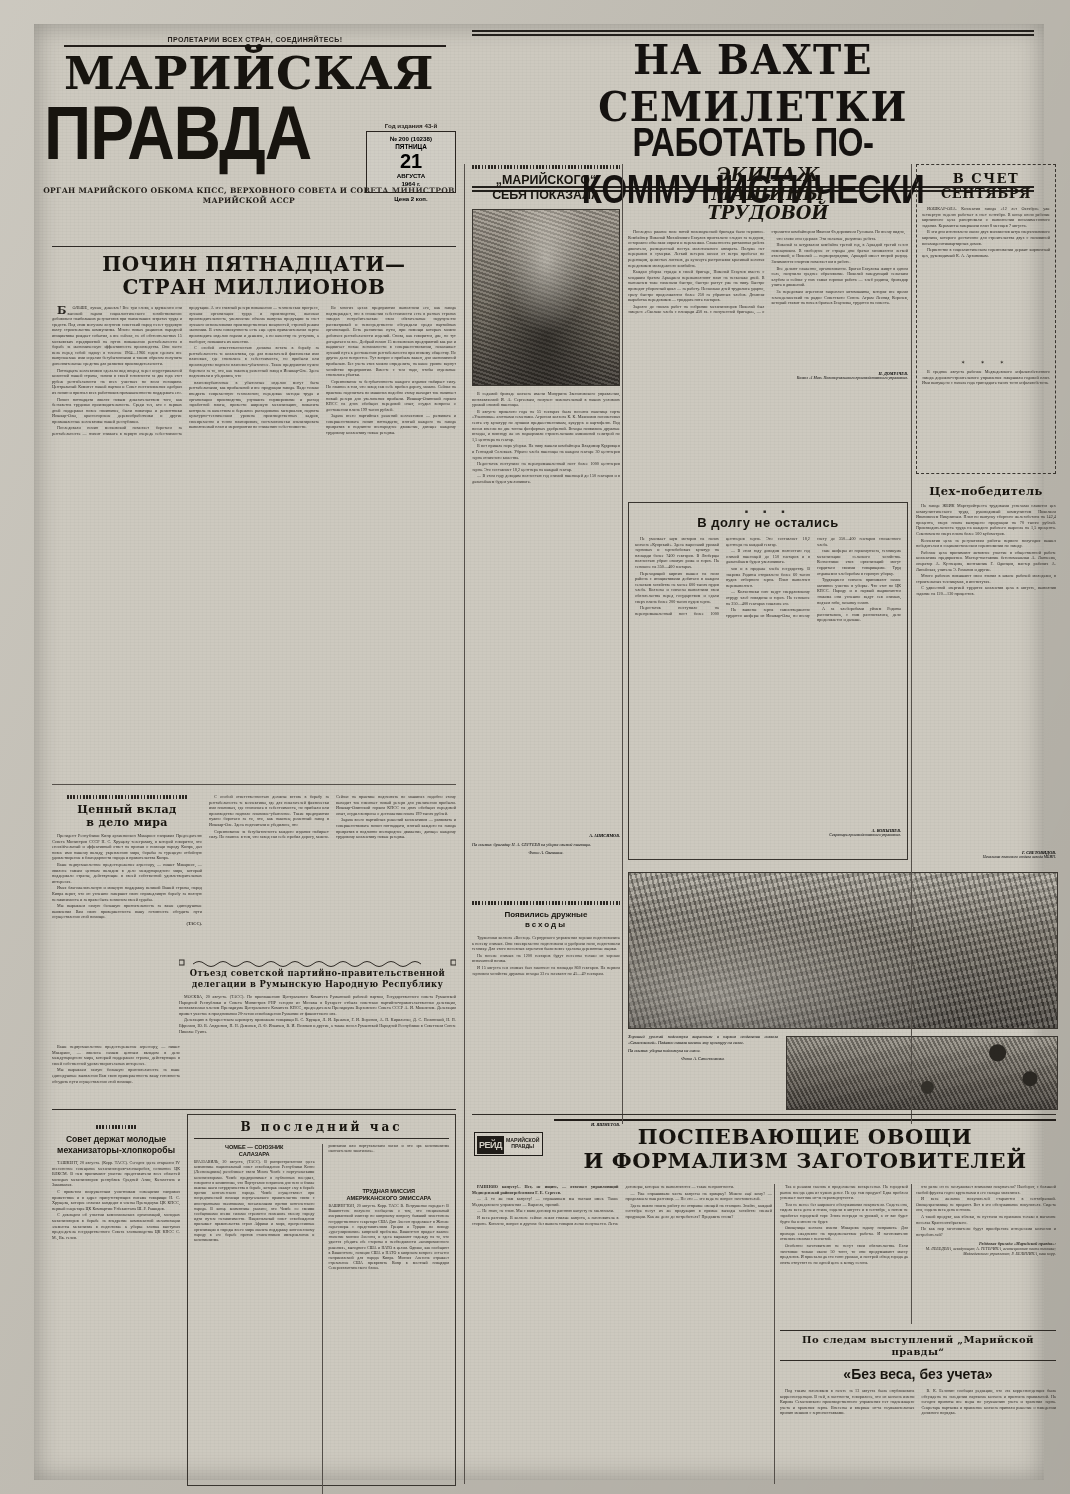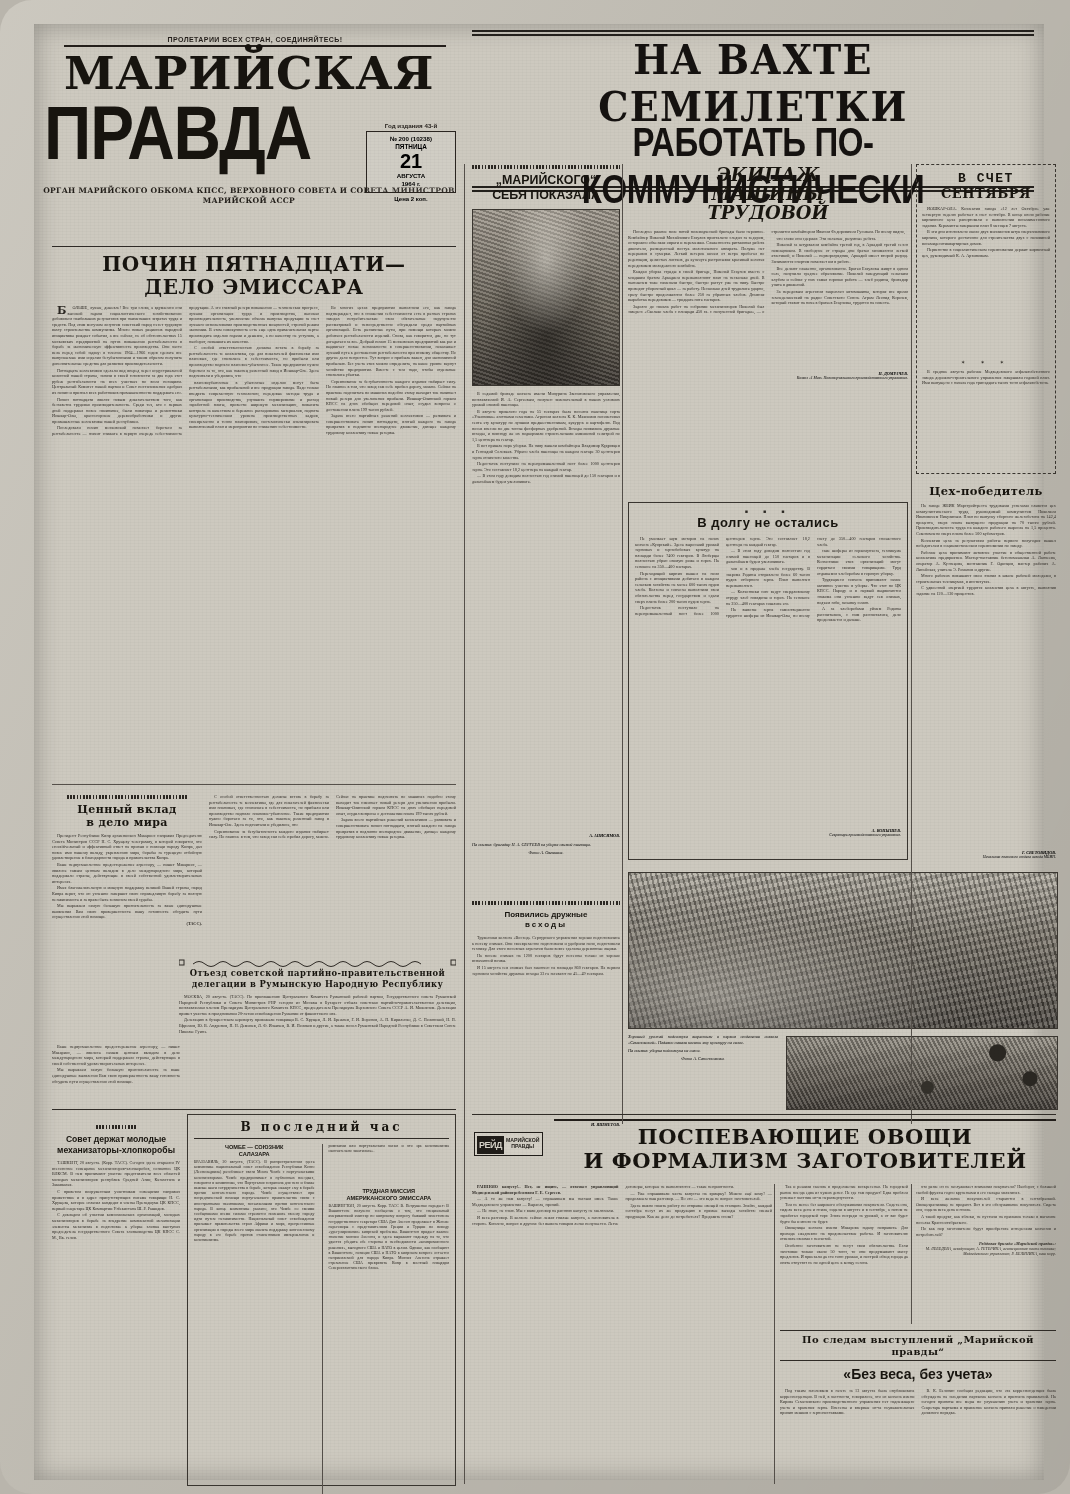--- a/index.html
+++ b/index.html
@@ -11,21 +11,20 @@
     overflow:hidden;
   }
   .page{
     position:relative;
     width:1070px;height:1494px;
     background:
       linear-gradient(115deg, rgba(255,255,255,.10) 0%, rgba(0,0,0,.06) 55%, rgba(0,0,0,.13) 100%),
       #c6c2b8;
     box-sizing:border-box;
     padding:0;
-    border-radius:32px;
   }
   .sheet{
     position:absolute;
     left:34px;top:24px;right:26px;bottom:14px;
     background:#cdc9bf;
     box-shadow:0 0 26px rgba(0,0,0,.28) inset;
   }
   .grain{
     position:absolute;inset:0;pointer-events:none;
     background-image:
@@ -212,21 +211,21 @@
   </div>
 
   <div id="banner">
     <div class="banner-l1">НА ВАХТЕ СЕМИЛЕТКИ</div>
     <div class="banner-l2">РАБОТАТЬ ПО-КОММУНИСТИЧЕСКИ</div>
   </div>
 
   <div style="position:absolute;left:18px;top:222px;width:404px;">
     <div class="rule" style="margin-bottom:6px;"></div>
     <div class="lead-h">ПОЧИН ПЯТНАДЦАТИ—</div>
-    <div class="lead-h">ДЕЛО ЭМИССАРА</div>
+    <div class="lead-h">СТРАН МИЛЛИОНОВ</div>
     <div class="txt cols3 dropcap" style="margin-top:6px;height:530px;">
       <p>БОЛЬШЕ, лучше, дешевле! Все три слова, а вдумаемся они высокой задачи социалистического хозяйствования: добиваться наибольших результатов при наименьших затратах труда и средств. Под этим могучим лозунгом советский народ несет трудовую вахту строительства коммунизма. Много новых рационов народной инициативы рождает события, а все сейчас, не об обстоятельствах 15 московских предприятий на путях повышения рентабельности в борьбе за экономическую эффективность производства. Они часто вела перед собой задачу: в течение 1964—1966 годов сделать все выпускаемые ими изделия безубыточными и таким образом получить дополнительные средства для развития производительности.</p>
           <p>Пятнадцать коллективов сделали вид вперед через индустриальной колонной нашей страны, заняли в своей готовности за два года этот рубеж рентабельности на всех участках по всем позициям. Центральный Комитет нашей партии и Совет постановления одобрил их почин и признал всех работников промышленности поддержать его.</p>
           <p>Почин пятнадцати явился новым доказательством того, как беззаветна трудовая производительность. Среди тех, кто с первых дней поддержал новое начинание, были новаторы и ремонтники Йошкар-Олы, красногорские деревообработчики и другие промышленные коллективы нашей республики.</p>
       <p>Последовали почин московский помогает бороться за рентабельность — значит снижать в первую очередь себестоимость продукции. А это главный резерв повышения — техническая прогресс, лучшая организация труда и производства, высокая производительность, увеличение объема выпуска продукции за счет лучшего использования производственных мощностей, строгий режим экономии. В этом совокупность есть еще одна примечательная черта: производить изделия годами и дешевле, а по качеству не уступать, а наоборот, повышать их качество.</p>
           <p>С особой ответственностью должны встать в борьбу за рентабельность те коллективы, где для показателей фактически имя плановых, где снизилась в себестоимость, но прибыли или производство подняло плановое-убыточное. Такие предприятия нужно бороться за то, что, как наконец ременный завод в Йошкар-Оле. Здесь подсчитали и убедились, что</p>
           <p>плановоубыточные в убыточные изделия могут быть рентабельными, как прибыльной и все продукции завода. Надо только внедрять современную технологию, передовые методы труда и организации производства, улучшить нормирование и расход заработной платы, провести широкую механизацию, повысить контроль за качеством и бережное расходование материалов, поднять культурно-техническим уровень производственных кадров, своевременно и точно планировать, систематически анализировать выполняемый план и мероприятия по снижению себестоимости.</p>
       <p>Во многих цехах предприятия выполняли его, как завода подтверждает, что в снижении себестоимости есть в разных странах заводах потребительские свои обязательные скрупулезно рассматривай и непосредственно обсуждали среди партийных организаций. Есть различные пути, при помощи которых можно добиться рентабельности изделий. Снова, как говорится, две, но тут догадаться за все. Добрый почин 15 московских предприятий как раз и выдвигает новые возможности в совершенствовании, показывает лучший путь к достижению рентабельности при всякому обществу. Но другие дело непростое. Тут вопрос о прибыль важен, для экономичной прибылью. Без учета этих можно определить, на какое уровне вернут хозяйство предприятия. Вместе с тем надо, чтобы отдельные снизились убытки.</p>
           <p>Соревнование за безубыточность каждого издания набирает силу. Но главное в том, что завод сам себе пробил дорогу, можно. Сейчас на практике подсчитать по машинах подобно этому выходит ток начинает новый резерв для увеличения прибыли. Йошкар-Олинский горком КПСС на днях обобщил передовой опыт, осудил вопросы о достижении плана 199 тысяч рублей.</p>
           <p>Задача всего партийных решений коллективов — развивать и совершенствовать почин пятнадцати, взятый каждого на завода превратив в подлинно всенародное движение, дающее каждому трудовому коллективу новые резервы.</p>
@@ -360,21 +359,21 @@
           <p>Трудящиеся совхоза принимают самое активное участие в уборке. Что этот по ЦК КПСС. Народу и в первый выдвигаются знакома они успешно ведут сев озимых, подъем зяби, засыпку семян.</p>
       <p>А за хлеборобами уймем Родины рассчитались, с ним рассчитались, дело продолжается и дальше.</p>
     </div>
     <div style="width:33%;margin-left:67%;">
       <div class="sig">А. КОНЫШЕВ.</div>
       <div class="cap" style="text-align:right;font-size:3.9px;line-height:5px;">Секретарь производственного управления.</div>
     </div>
   </div>
 
   <div class="dashed-box" style="position:absolute;left:882px;top:140px;width:140px;height:310px;padding:6px 5px;box-sizing:border-box;">
-    <div class="h-serif" style="font-size:13px;line-height:15px;letter-spacing:1.5px;font-family:Liberation Mono, monospace;">В СЧЕТ</div>
+    <div class="h-serif" style="font-size:13px;line-height:15px;letter-spacing:1.5px;">В СЧЕТ</div>
     <div class="h-serif" style="font-size:13px;line-height:15px;letter-spacing:.5px;">СЕНТЯБРЯ</div>
     <div class="txt" style="margin-top:5px;height:150px;">
       <p>ЙОШКАР-ОЛА. Коллектив завода «12 лет Октября» уже четвертую неделю работает в счет сентября. В конце июля рабочие кирпичного цеха рапортовали о выполнении восьмимесячного задания. Керамисты завершили план 8 месяцев 7 августа.</p>
           <p>В эти дни изготовлено около двух миллионов штук сверхпланового кирпича, которого достаточно для строительства двух с половиной восьмидесятиквартирных домов.</p>
           <p>Первенство в социалистическом соревновании держит кирпичный цех, руководимый К. А. Архиповым.</p>
     </div>
     <div class="star-div" style="margin:3px 0;">✶ ✶ ✶</div>
     <div class="txt" style="height:72px;">
       <p>В средние августа рабочие Медведевского асфальтобетонного завода дорожно-строительного управления завершили годовой план. Ими выпущено с начала года тринадцать тысяч тонн асфальтобетона.</p>
     </div>

